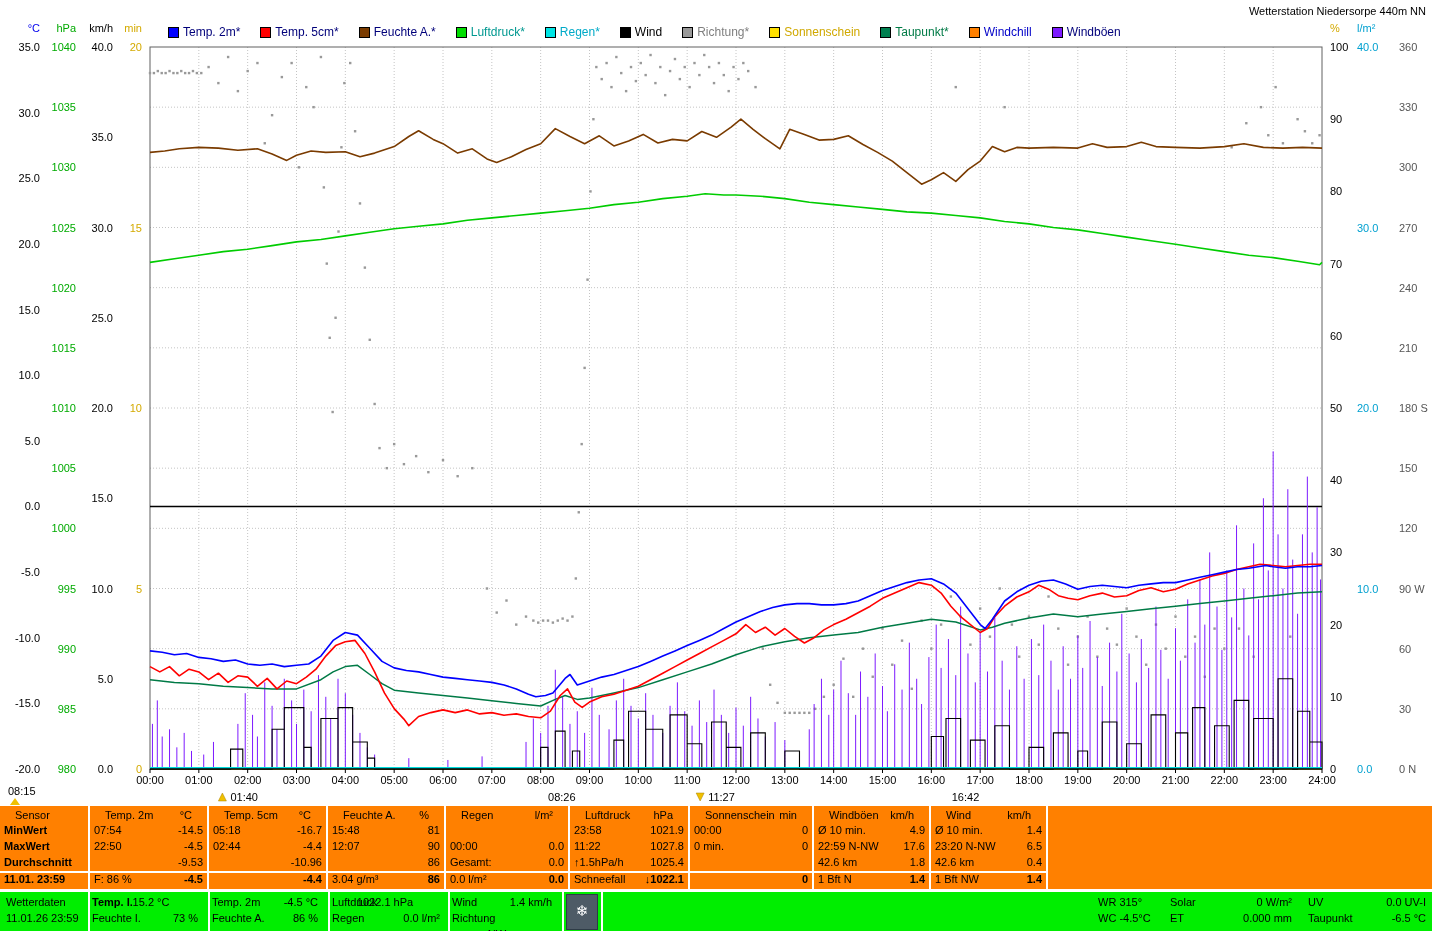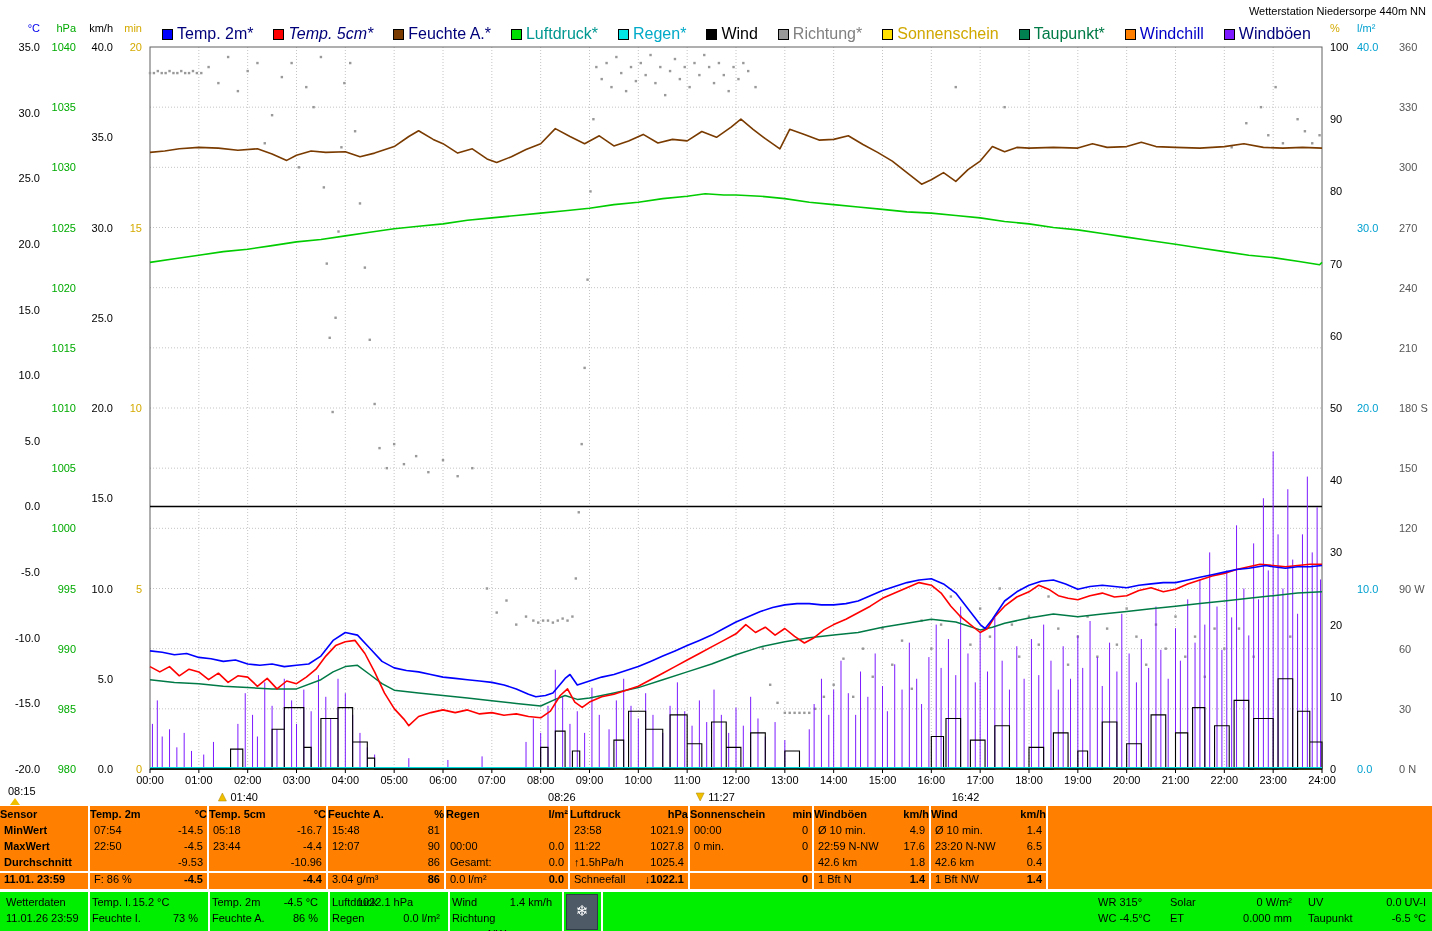--- a/index.html
+++ b/index.html
@@ -1,28 +1,28 @@
 <!DOCTYPE html>
 <html><head>
 <meta charset="utf-8">
 <style>
   html,body{margin:0;padding:0;background:#fff;}
   .page{position:relative;width:1432px;height:931px;background:#ffffff;overflow:hidden;
         font-family:"Liberation Sans",sans-serif;color:#000;}
   .title{position:absolute;top:4px;left:0;width:100%;text-align:center;
          font-size:14px;font-weight:bold;}
   .station{position:absolute;top:5px;right:6px;font-size:11px;}
-  .legend{position:absolute;top:25px;left:162px;display:flex;gap:20px;font-size:16px;align-items:center;}
+  .legend{position:absolute;top:25px;left:168px;display:flex;gap:20px;font-size:12px;align-items:center;}
   .legend .item{display:flex;align-items:center;white-space:nowrap;}
   .legend .sw{width:9px;height:9px;border:1px solid #000;display:inline-block;margin-right:4px;}
   #plot{position:absolute;top:0;left:0;}
   #ortable{position:absolute;top:806px;left:0;width:1432px;height:83px;background:#ffffff;
            display:flex;gap:2px;font-size:11px;}
   .ocol{background:#ff8000;overflow:hidden;}
-  .ocol .hdr{display:flex;justify-content:space-between;font-weight:bold;padding:1px 0;height:15px;line-height:14px;}
+  .ocol .hdr{display:flex;justify-content:space-between;font-weight:normal;padding:1px 15px;height:15px;line-height:14px;align-items:center;}
   .ocol .row{display:flex;justify-content:space-between;padding:0 4px;height:16px;line-height:15px;white-space:nowrap;}
   .ocol .row.last{border-top:2px solid #fff;height:14px;line-height:13px;}
   .ocol .row.last .val{font-weight:bold;}
   .ocol.sensorcol .row{font-weight:bold;}
   #statusbar{position:absolute;top:892px;left:0;width:1432px;height:39px;background:#00ee00;font-size:11px;}
   #statusbar span{position:absolute;line-height:14px;white-space:nowrap;}
   .sep{position:absolute;top:0;width:2px;height:39px;background:#ffffff;}
   .wicon{position:absolute;left:566px;top:2px;width:30px;height:34px;background:#4e5b66;
          border:1px solid #2e3b46;color:#fff;text-align:center;line-height:32px;font-size:15px;}
 </style>
@@ -31,21 +31,21 @@
 
 <div class="page">
   <div class="station">Wetterstation Niedersorpe 440m NN</div>
   <div class="legend" id="legend">
       <span class="item">
         <span class="sw" style="background: rgb(0, 0, 255);"></span>
         <span style="color: rgb(0, 0, 122);">Temp. 2m*</span>
       </span>
       <span class="item">
         <span class="sw" style="background: rgb(255, 0, 0);"></span>
-        <span style="color: rgb(0, 0, 122); font-style: italic;">Temp. 5cm*</span>
+        <span style="color: rgb(0, 0, 122);">Temp. 5cm*</span>
       </span>
       <span class="item">
         <span class="sw" style="background: rgb(122, 59, 0);"></span>
         <span style="color: rgb(0, 0, 122);">Feuchte A.*</span>
       </span>
       <span class="item">
         <span class="sw" style="background: rgb(0, 221, 0);"></span>
         <span style="color: rgb(0, 152, 144);">Luftdruck*</span>
       </span>
       <span class="item">
@@ -632,21 +632,21 @@
       <div class="ocol" style="width: 117px; flex: 0 0 117px;">
         <div class="hdr">
           <span>Temp. 5cm</span>
           <span>°C</span>
         </div>
         <div class="row">
           <span>05:18</span>
           <span class="val">-16.7</span>
         </div>
         <div class="row">
-          <span>23:44</span>
+          <span>02:44</span>
           <span class="val">-4.4</span>
         </div>
         <div class="row">
           <span></span>
           <span class="val">-10.96</span>
         </div>
         <div class="row last">
           <span></span>
           <span class="val">-4.4</span>
         </div>
@@ -781,21 +781,21 @@
         <div class="row last">
           <span>1 Bft NW</span>
           <span class="val">1.4</span>
         </div>
       </div>
       <div class="ocol" style="flex: 1 1 auto;"></div>
     </div>
   <div id="statusbar">
       <span style="left: 6px; top: 3px;">Wetterdaten</span>
       <span style="left: 6px; top: 19px;">11.01.26 23:59</span>
-      <span style="left: 92px; top: 3px;">Temp. I.</span>
+      <span style="left: 92px; top: 3px; font-weight: bold;">Temp. I.</span>
       <span style="left: 96px; top: 3px; width: 110px; text-align: center;">15.2 °C</span>
       <span style="left: 92px; top: 19px;">Feuchte I.</span>
       <span style="left: 88px; top: 19px; width: 110px; text-align: right;">73 %</span>
       <span style="left: 212px; top: 3px;">Temp. 2m</span>
       <span style="left: 208px; top: 3px; width: 110px; text-align: right;">-4.5 °C</span>
       <span style="left: 212px; top: 19px;">Feuchte A.</span>
       <span style="left: 208px; top: 19px; width: 110px; text-align: right;">86 %</span>
       <span style="left: 332px; top: 3px;">Luftdruck</span>
       <span style="left: 330px; top: 3px; width: 110px; text-align: center;">1022.1 hPa</span>
       <span style="left: 332px; top: 19px;">Regen</span>

